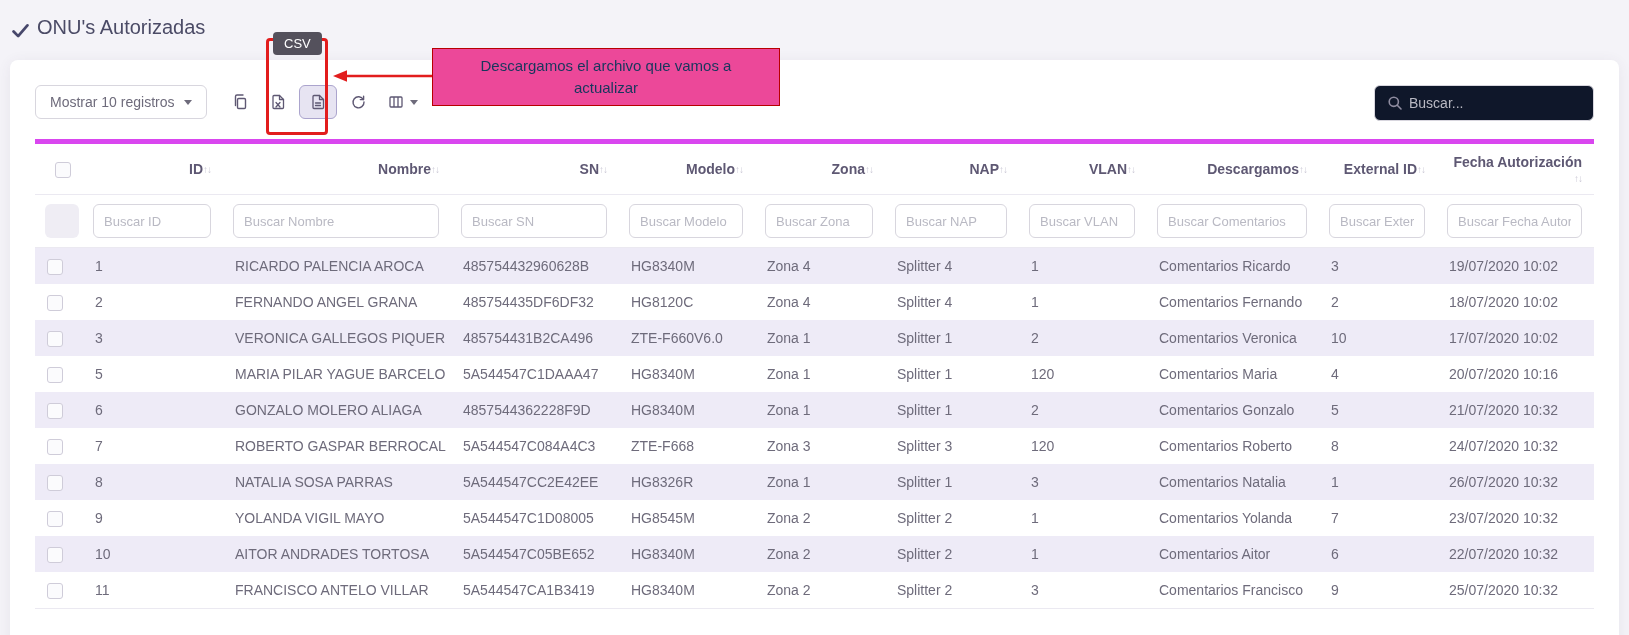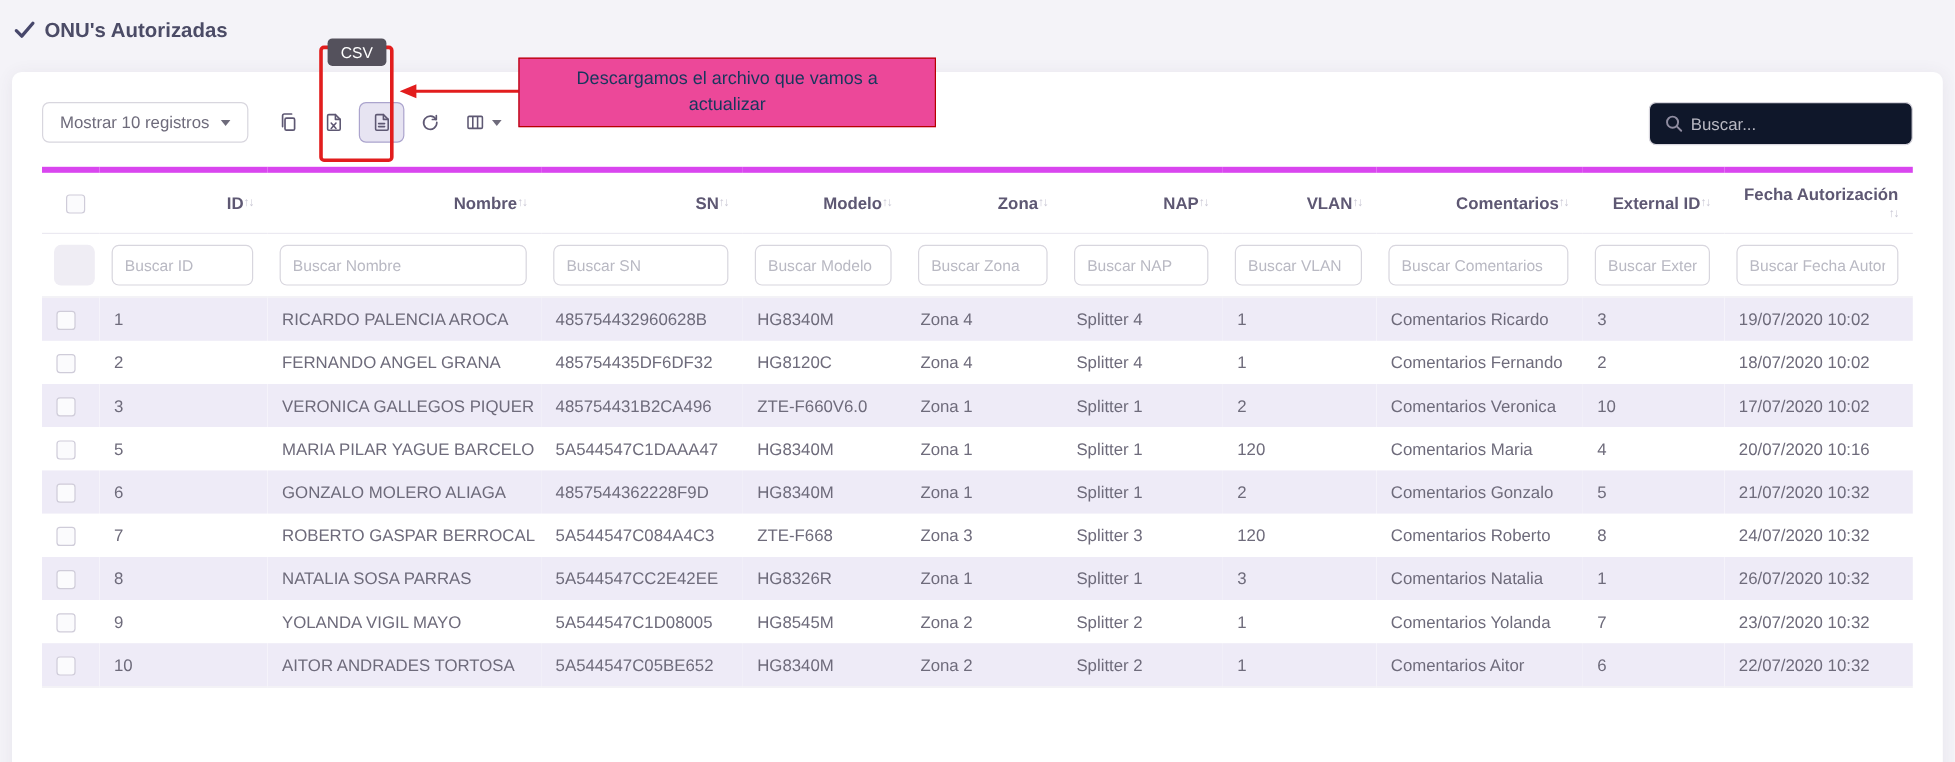--- a/index.html
+++ b/index.html
@@ -6,22 +6,22 @@
   html,body { margin:0; padding:0; }
   body {
     width:1629px; height:635px; overflow:hidden; position:relative;
     background:#f4f3f8;
     font-family:"Liberation Sans", sans-serif;
     color:#6e6b7b;
   }
   
   .page-title {
     position:absolute; top:16px; left:12px;
-    display:flex; align-items:flex-start; gap:8px;
-    color:#4b4b66; font-size:17px; font-weight:700;
+    display:flex; align-items:flex-end; gap:8px;
+    color:#4b4b66; font-size:20px; font-weight:400;
   }
   .page-title svg { display:block; }
   
   .card {
     position:absolute; left:10px; top:60px; width:1609px; height:600px;
     background:#ffffff; border-radius:8px;
     box-shadow:0 2px 14px rgba(75,70,92,.08);
     padding:25px 25px 0 25px;
   }
   
@@ -177,21 +177,21 @@
     <thead>
       <tr>
         <th class="cb-cell"><span class="checkbox"></span></th>
       <th><span>ID</span><span class="sort">↑↓</span></th>
           <th><span>Nombre</span><span class="sort">↑↓</span></th>
           <th><span>SN</span><span class="sort">↑↓</span></th>
           <th><span>Modelo</span><span class="sort">↑↓</span></th>
           <th><span>Zona</span><span class="sort">↑↓</span></th>
           <th><span>NAP</span><span class="sort">↑↓</span></th>
           <th><span>VLAN</span><span class="sort">↑↓</span></th>
-          <th><span>Comentarios</span><span class="sort">↑↓</span></th>
+          <th><span>Descargamos</span><span class="sort">↑↓</span></th>
           <th><span>External ID</span><span class="sort">↑↓</span></th>
           <th><span>Fecha Autorización</span><span class="sort">↑↓</span></th>
         </tr>
       <tr>
         <td class="filter-cell">
             <div class="filter-blank"></div>
           </td>
       <td class="filter-cell"><input class="filter" type="text" placeholder="Buscar ID" style=""></td>
           <td class="filter-cell"><input class="filter" type="text" placeholder="Buscar Nombre" style=""></td>
           <td class="filter-cell"><input class="filter" type="text" placeholder="Buscar SN" style=""></td>
@@ -315,20 +315,33 @@
           <td>AITOR ANDRADES TORTOSA</td>
           <td>5A544547C05BE652</td>
           <td>HG8340M</td>
           <td>Zona 2</td>
           <td>Splitter 2</td>
           <td>1</td>
           <td>Comentarios Aitor</td>
           <td>6</td>
           <td>22/07/2020 10:32</td>
         </tr>
+        <tr>
+          <td class="cb-cell"><span class="checkbox"></span></td>
+          <td>11</td>
+          <td>FRANCISCO ANTELO VILLAR</td>
+          <td>5A544547CA1B3419</td>
+          <td>HG8340M</td>
+          <td>Zona 2</td>
+          <td>Splitter 2</td>
+          <td>3</td>
+          <td>Comentarios Francisco</td>
+          <td>9</td>
+          <td>25/07/2020 10:32</td>
+        </tr>
       </tbody>
   </table>
 </div>
 
 <div class="red-rect"></div>
 <div class="csv-tooltip">CSV</div>
 <svg class="arrow-svg" width="102" height="18" viewBox="0 0 102 18">
   <line x1="13" y1="9" x2="101" y2="9" stroke="#e21d1d" stroke-width="2.6"></line>
   <polygon points="0,9 14,3.2 14,14.8" fill="#e21d1d"></polygon>
 </svg>

